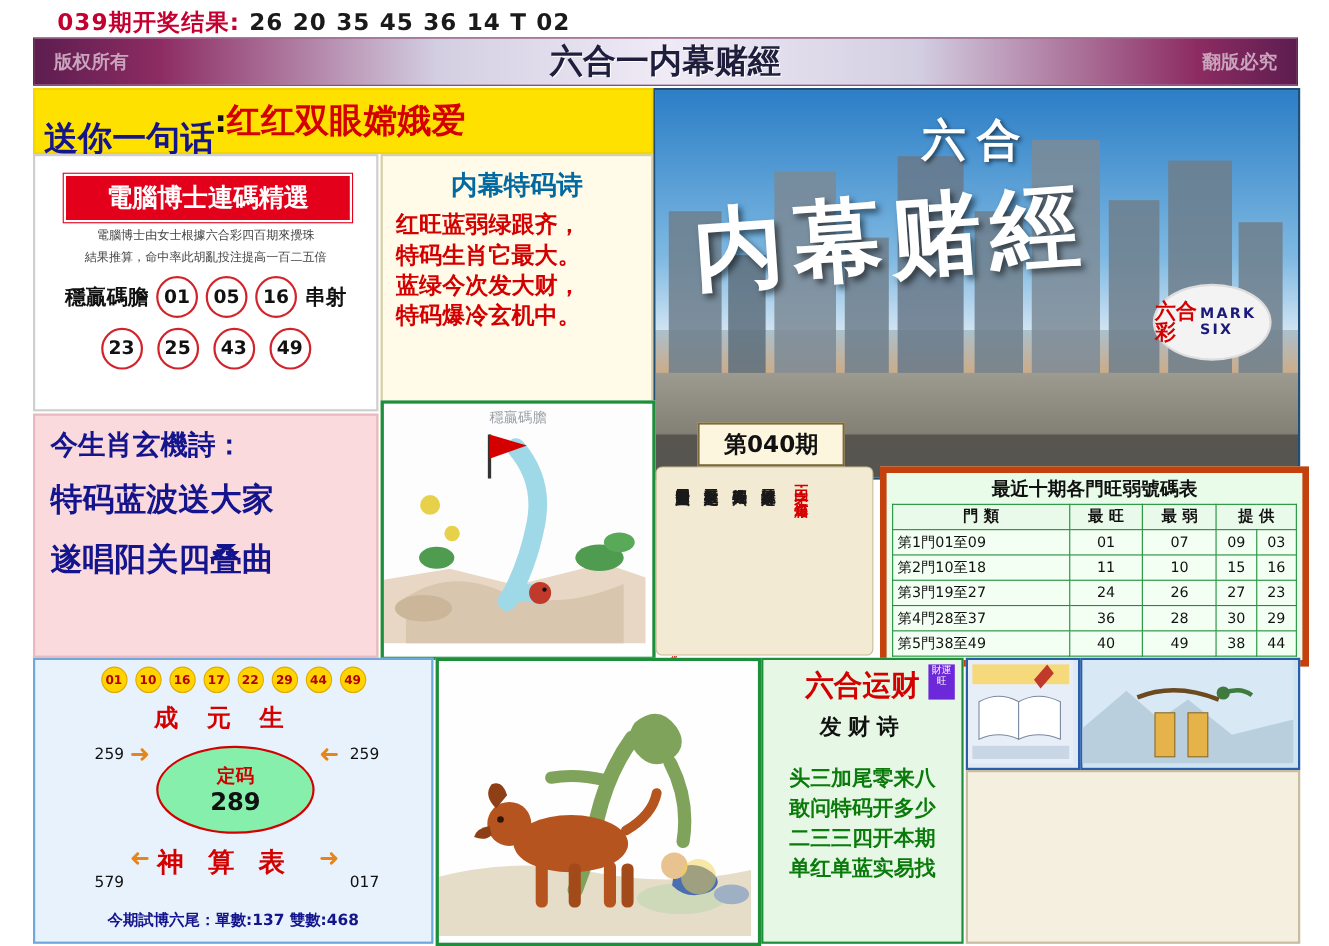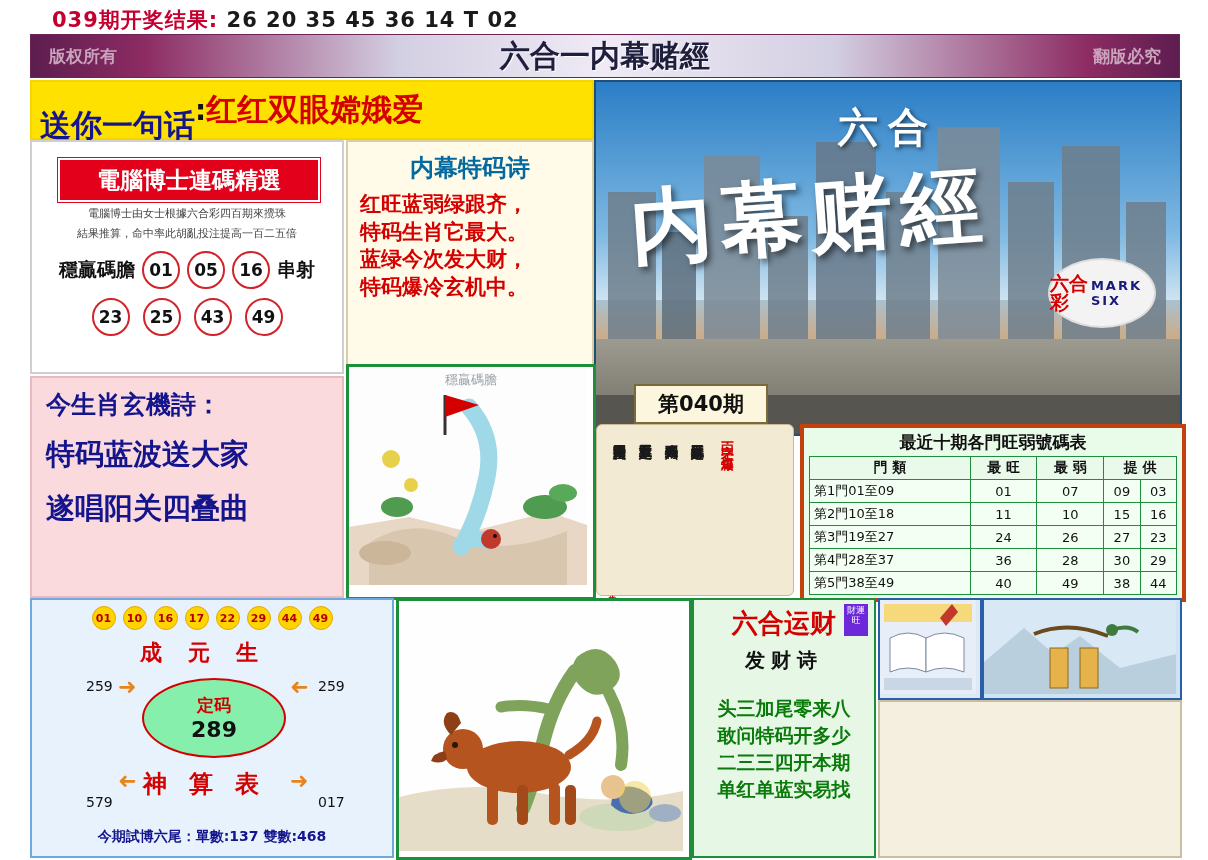--- a/index.html
+++ b/index.html
@@ -160,21 +160,21 @@
     font-size:13px;line-height:1.22;color:#1a1a1a;font-weight:bold;
     writing-mode:vertical-rl;
   }
   .scroll .red{color:#d40000;}
   .scroll .sig{position:absolute;left:8px;bottom:8px;font-size:10px;color:#c00;
     writing-mode:vertical-rl;}
 
   
   .tbl{
     position:absolute;left:800px;top:424px;width:378px;height:170px;
-    background:#e9fbe9;border:4px solid #c2410c;
+    background:#e9fbe9;border:6px solid #c2410c;
   }
   .tbl .cap{
     text-align:center;font-size:17px;font-weight:bold;color:#111;padding:3px 0 2px;
     font-family:"DejaVu Serif","Liberation Serif",serif;
   }
   .tbl table{width:368px;margin:0 auto;border-collapse:collapse;}
   .tbl th,.tbl td{
     border:1px solid #1d8f3a;font-size:13px;text-align:center;height:20px;
     color:#111;background:#f4fff4;
   }

